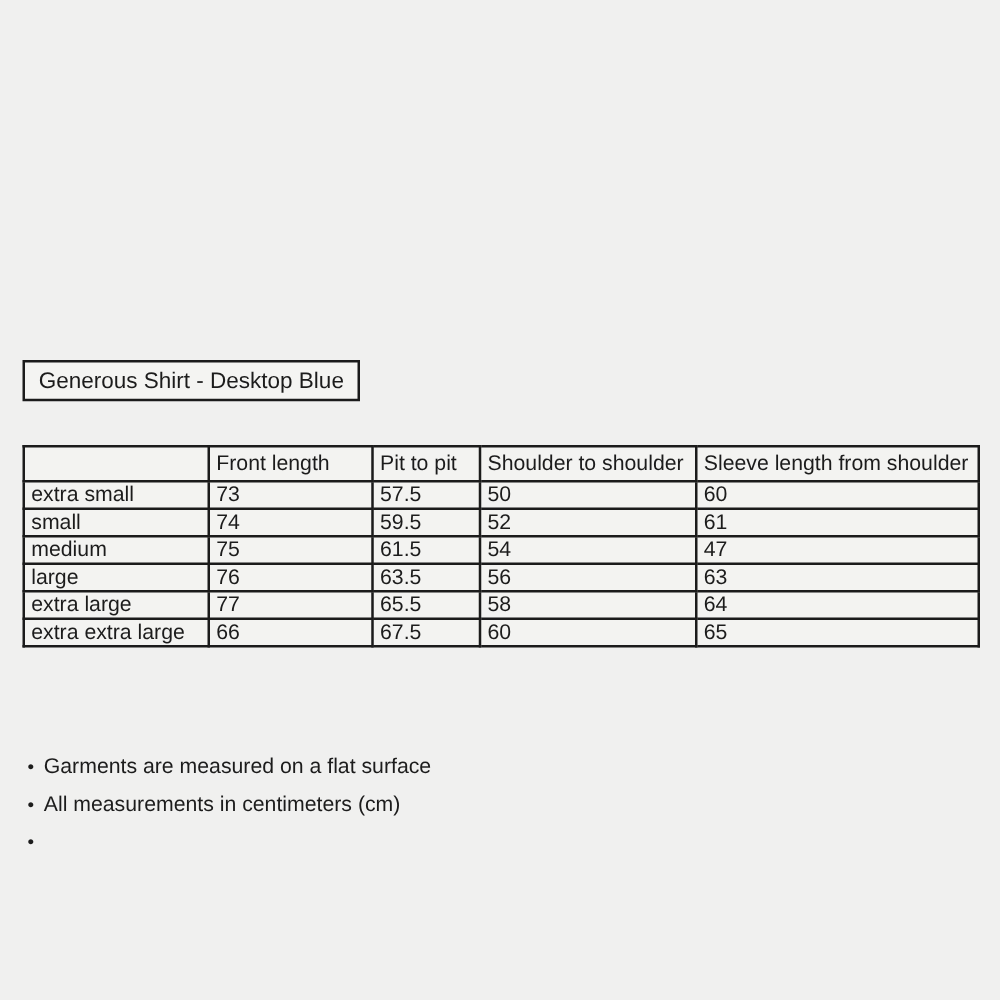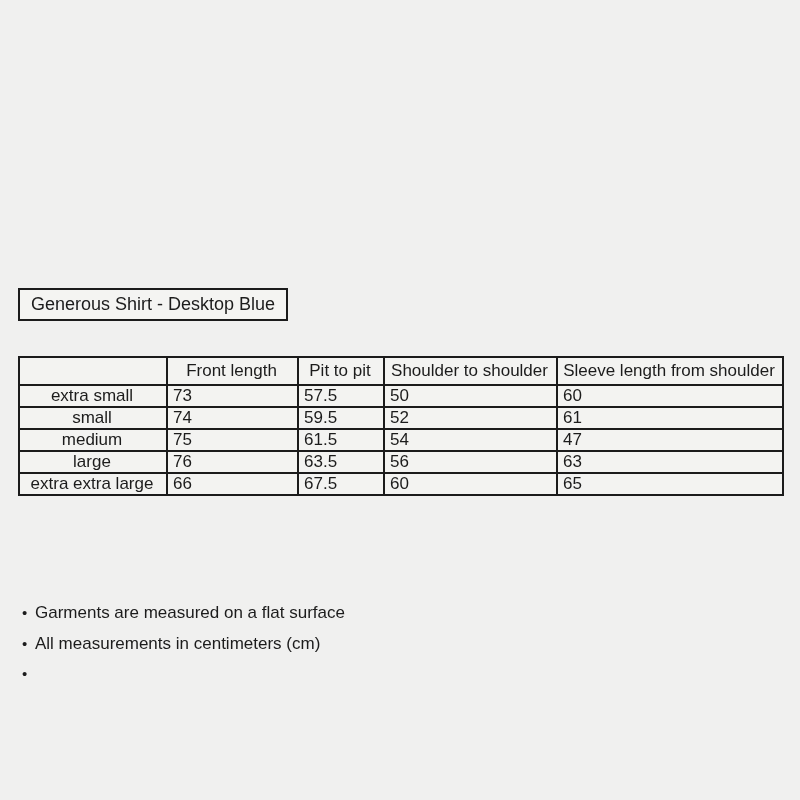--- a/index.html
+++ b/index.html
@@ -33,21 +33,21 @@
     border-collapse: collapse;
     table-layout: fixed;
     font-size: 17px;
     background: #f3f3f1;
   }
   table.size-chart th,
   table.size-chart td {
     border: 2px solid #1b1b1b;
     padding: 0 7px 0 5px;
     font-weight: normal;
-    text-align: center;
+    text-align: left;
     overflow: hidden;
     white-space: nowrap;
   }
   table.size-chart thead tr { height: 28px; }
   table.size-chart tbody tr { height: 15px; }
   table.size-chart td.num { text-align: left; }
   .notes {
     position: absolute;
     left: 22px; top: 603px;
     list-style: none;
@@ -113,20 +113,27 @@
         <td class="num">47</td>
       </tr>
       <tr>
         <td>large</td>
         <td class="num">76</td>
         <td class="num">63.5</td>
         <td class="num">56</td>
         <td class="num">63</td>
       </tr>
       <tr>
+        <td>extra large</td>
+        <td class="num">77</td>
+        <td class="num">65.5</td>
+        <td class="num">58</td>
+        <td class="num">64</td>
+      </tr>
+      <tr>
         <td>extra extra large</td>
         <td class="num">66</td>
         <td class="num">67.5</td>
         <td class="num">60</td>
         <td class="num">65</td>
       </tr>
     </tbody>
   </table>
 
   <ul class="notes">

